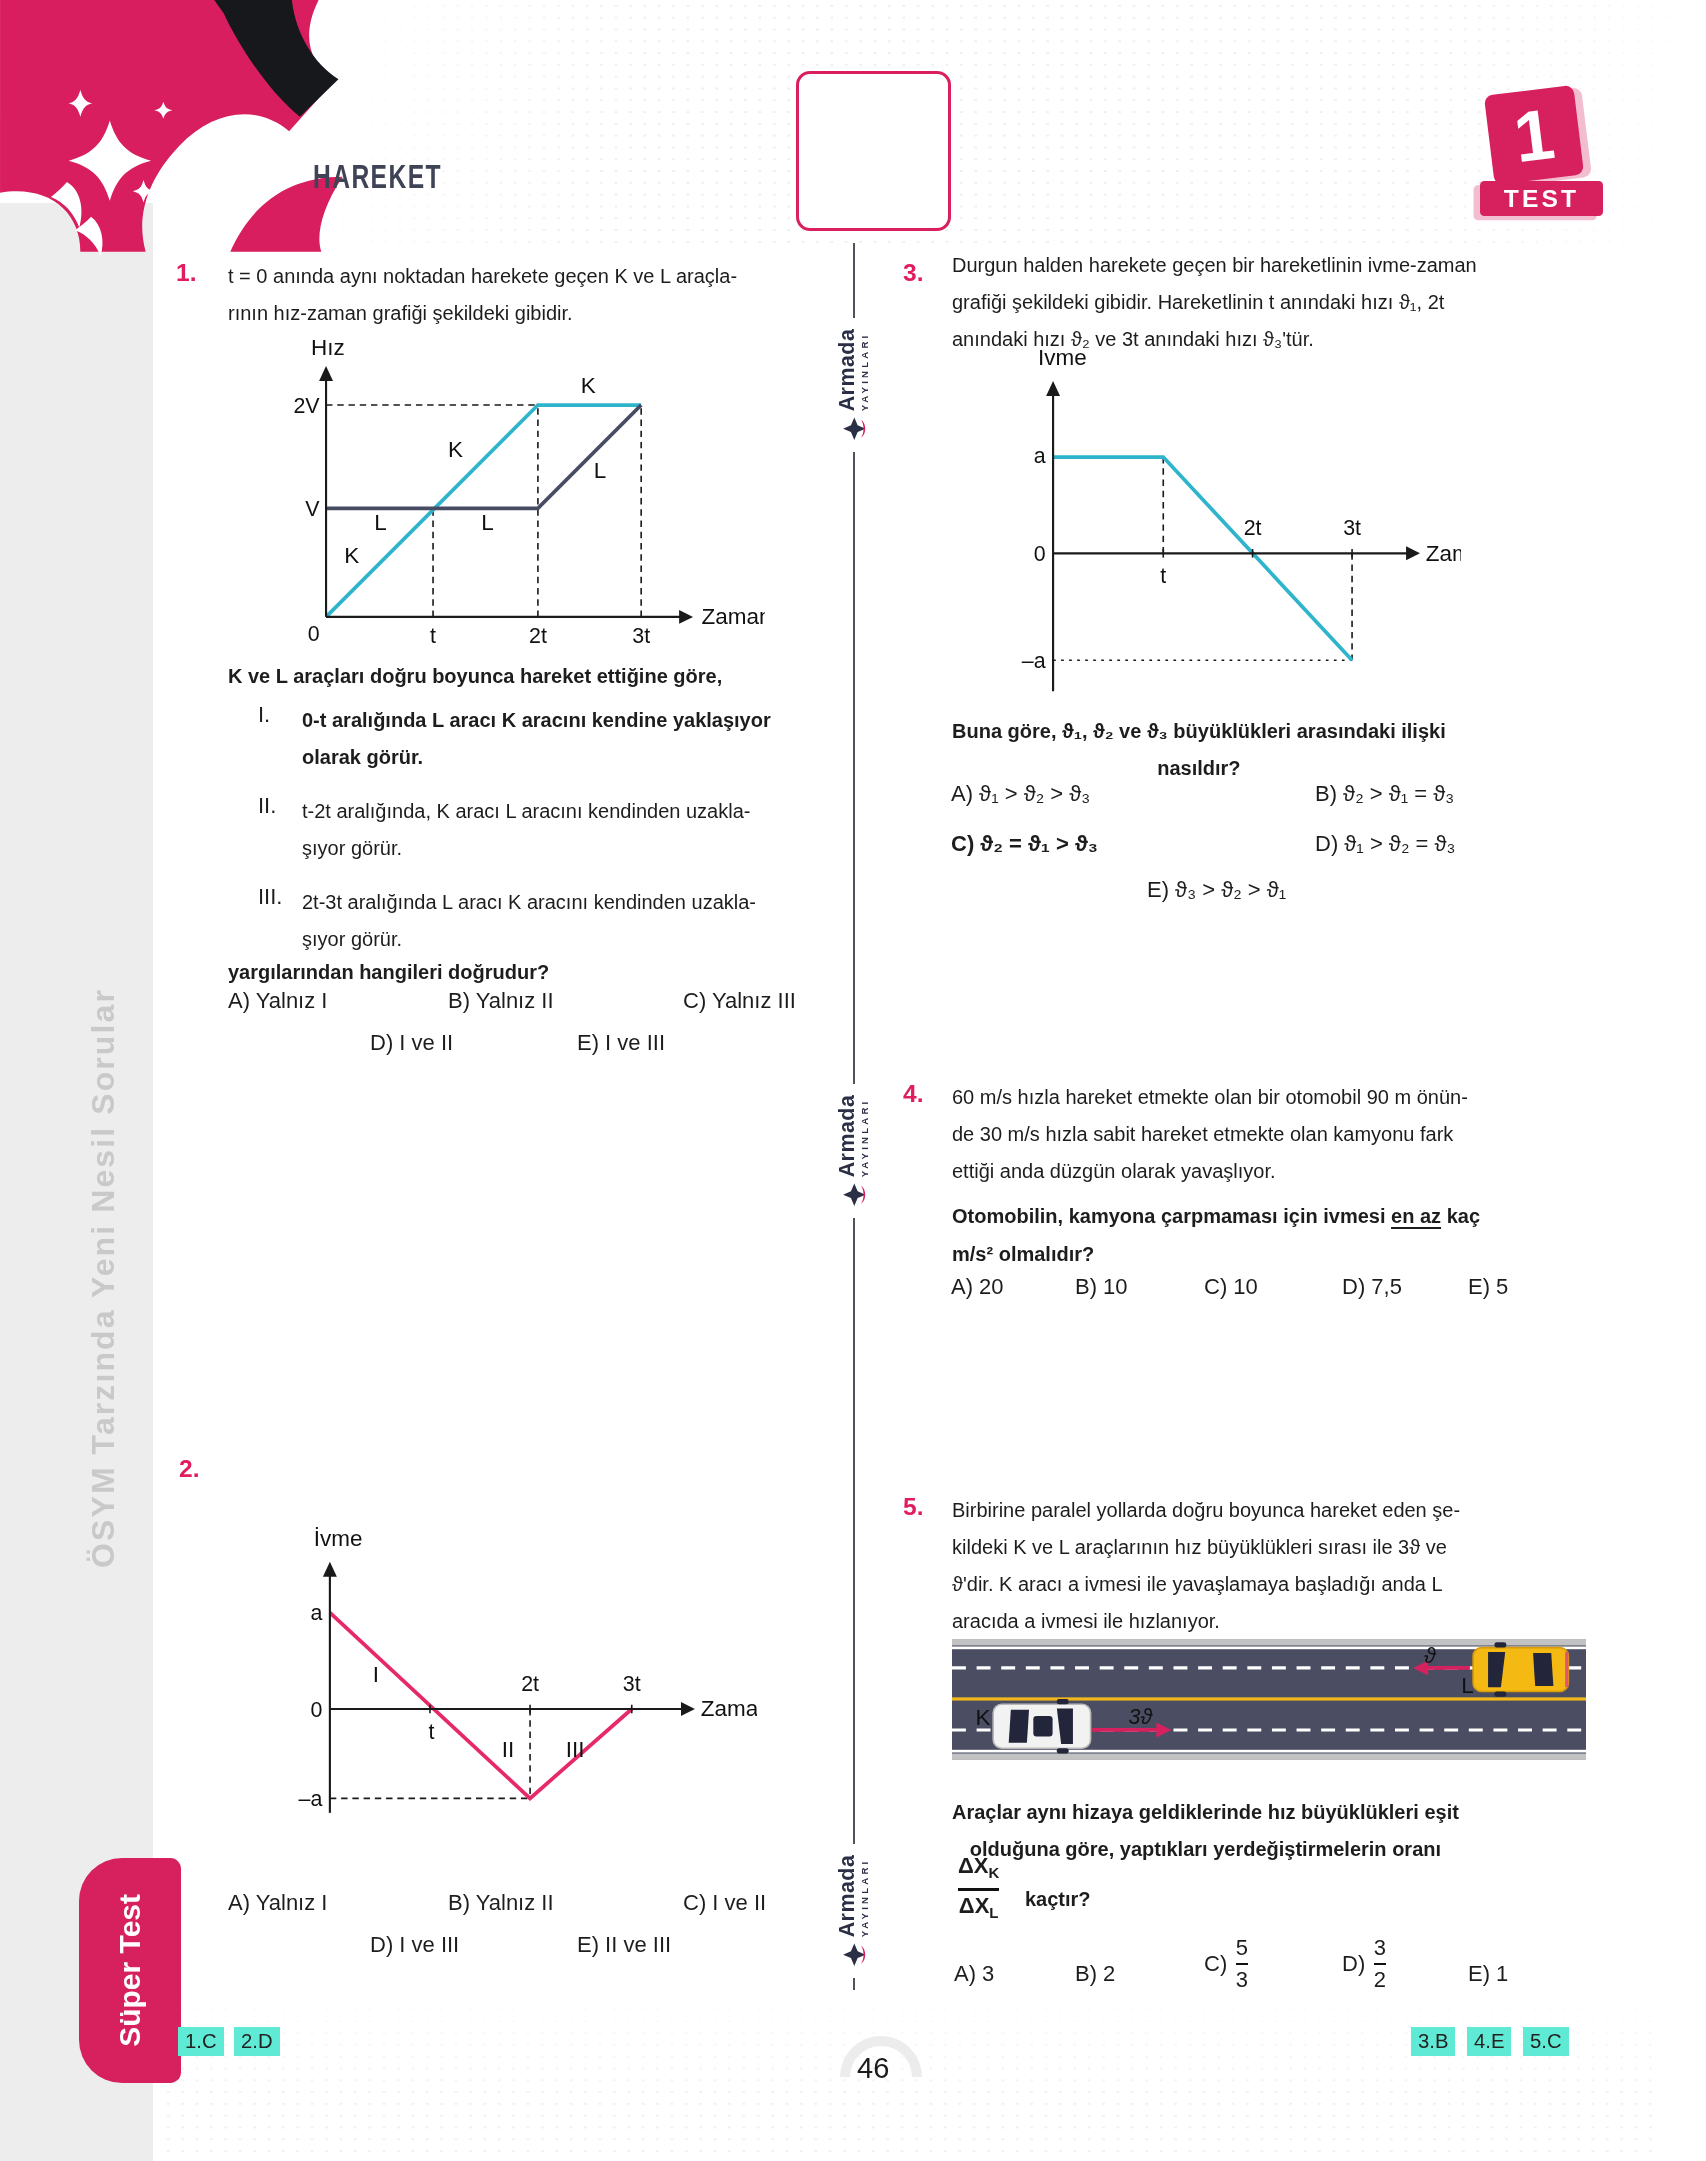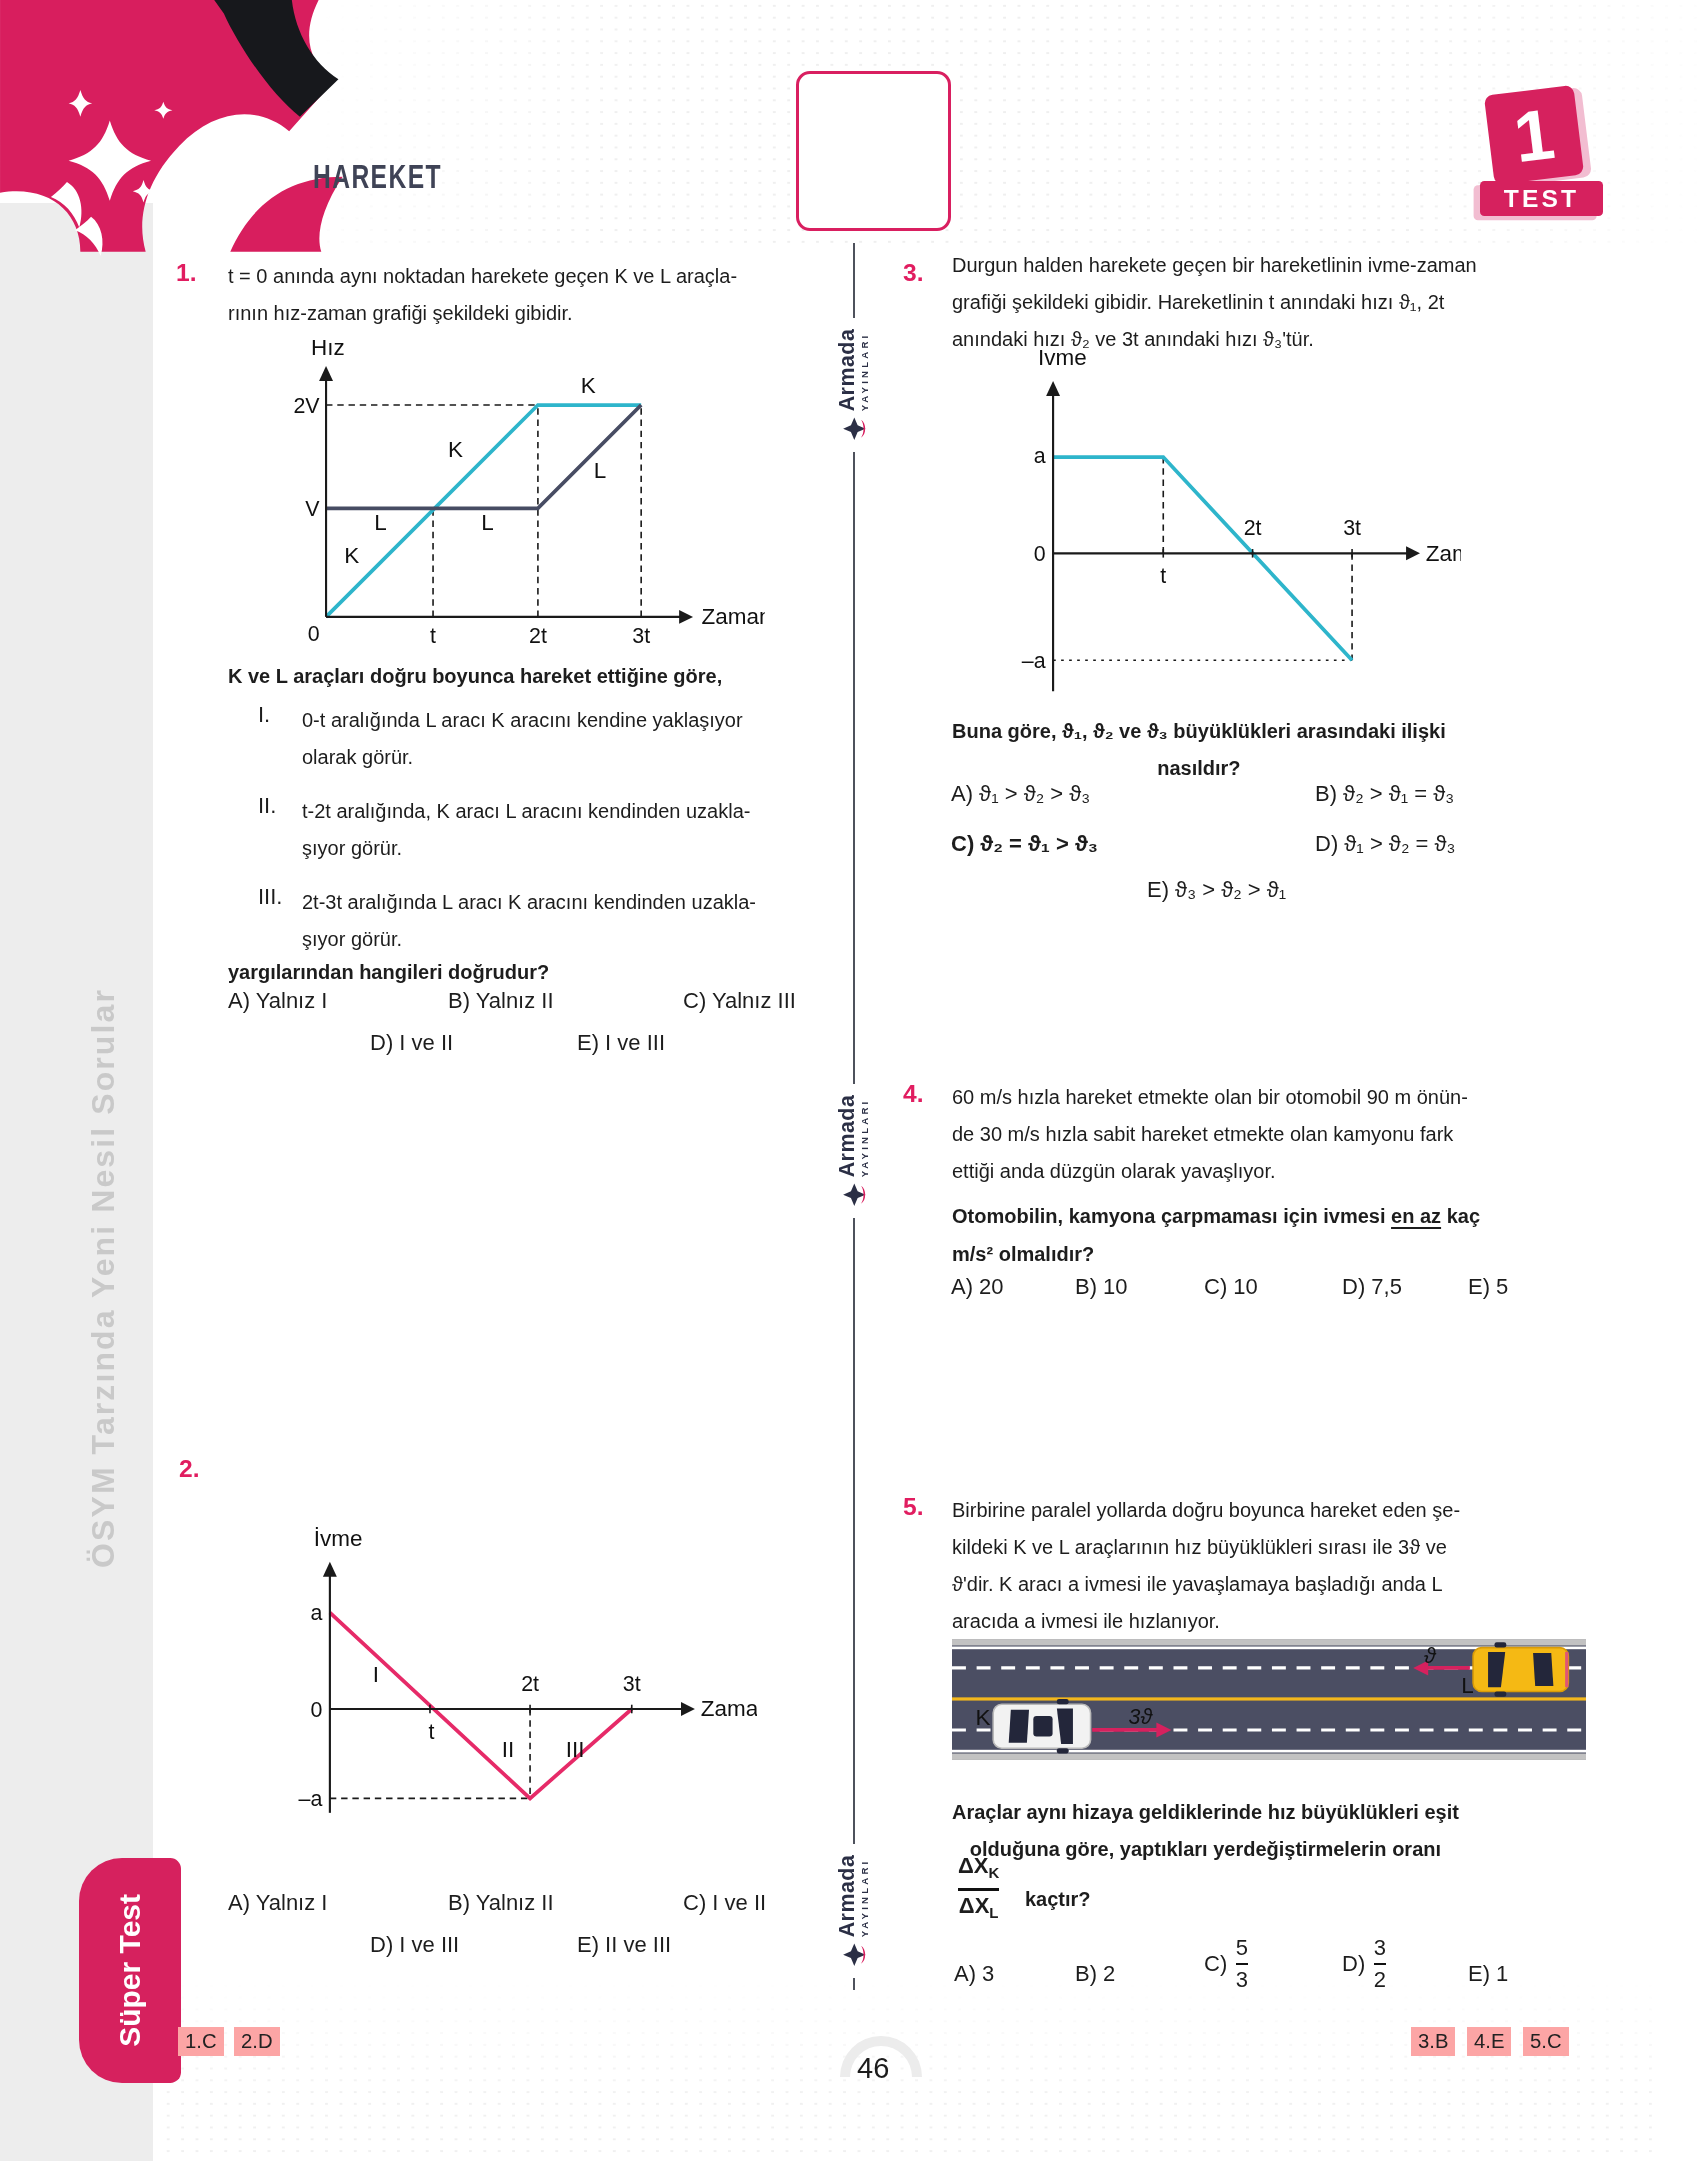--- a/index.html
+++ b/index.html
@@ -11,21 +11,21 @@
   .dots.hd{-webkit-mask-image:linear-gradient(100deg,transparent 0%,#000 22%,#000 78%,transparent 100%);
         mask-image:linear-gradient(100deg,transparent 0%,#000 22%,#000 78%,transparent 100%);opacity:.55;}
   .dots.ft{-webkit-mask-image:linear-gradient(to bottom,transparent 0%,#000 65%);
         mask-image:linear-gradient(to bottom,transparent 0%,#000 65%);opacity:.5;}
   .q-num{font-weight:bold;color:#e11d60;font-size:24.6px;}
   .q-text{font-size:20px;line-height:37px;white-space:nowrap;}
   .bold{font-weight:bold;text-align:center;}
   .choice{font-size:22px;white-space:nowrap;position:absolute;}
   .item-label{position:absolute;font-size:22px;}
   .ul{text-decoration:underline;text-decoration-thickness:1.6px;text-underline-offset:3.7px;}
-  .chip{position:absolute;background:#fca5a5;color:#222;font-size:20.3px;padding:3.2px 7px;}
+  .chip{position:absolute;background:#5eead4;color:#222;font-size:20.3px;padding:3.2px 7px;}
   .title{position:absolute;left:313px;top:158px;font-size:28px;font-weight:600;color:#3f4356;
          letter-spacing:1.6px;transform:scale(.88,1.2);transform-origin:left top;}
   .note-box{position:absolute;left:796px;top:71px;width:149px;height:154px;background:#fff;
             border:3.7px solid #d91f60;border-radius:14px;}
   .badge1{position:absolute;left:1489px;top:90px;width:90px;height:90px;background:#d6215e;
           border-radius:8.6px;transform:rotate(-7deg);box-shadow:7.5px 3.2px 0 #f2bdd1;
           display:flex;align-items:center;justify-content:center;color:#fff;font-size:71px;font-weight:bold;}
   .badgeT{position:absolute;left:1480px;top:181px;width:123px;height:35px;background:#d6215e;
           border-radius:4.3px;box-shadow:-6.4px 4.3px 0 #f2bdd1;display:flex;align-items:center;
           justify-content:center;color:#fff;font-size:24.6px;font-weight:bold;letter-spacing:3.2px;}
@@ -152,21 +152,21 @@
     <text x="322" y="226" text-anchor="middle" class="glabel">K</text>
     <text x="128" y="424" text-anchor="middle" class="glabel">K</text>
     <text x="182" y="362" text-anchor="middle" class="glabel">L</text>
     <text x="382" y="362" text-anchor="middle" class="glabel">L</text>
     <text x="592" y="266" text-anchor="middle" class="glabel">L</text>
   </svg>
 
   <div class="abs q-text bold" style="left:228px;top:658px;">K ve L araçları doğru boyunca hareket ettiğine göre,</div>
 
   <div class="item-label" style="left:258px;top:702px;">I.</div>
-  <div class="abs q-text" style="left:302px;top:702px;">0-t aralığında L aracı K aracını kendine yaklaşıyor<br>olarak görür.</div>
+  <div class="abs q-text" style="left:302px;top:702px;font-weight:bold;">0-t aralığında L aracı K aracını kendine yaklaşıyor<br>olarak görür.</div>
   <div class="item-label" style="left:258px;top:793px;">II.</div>
   <div class="abs q-text" style="left:302px;top:793px;">t-2t aralığında, K aracı L aracını kendinden uzakla-<br>şıyor görür.</div>
   <div class="item-label" style="left:258px;top:884px;">III.</div>
   <div class="abs q-text" style="left:302px;top:884px;">2t-3t aralığında L aracı K aracını kendinden uzakla-<br>şıyor görür.</div>
 
   <div class="abs q-text bold" style="left:228px;top:954px;">yargılarından hangileri doğrudur?</div>
 
   <div class="choice" style="left:228px;top:988px;">A) Yalnız I</div>
   <div class="choice" style="left:448px;top:988px;">B) Yalnız II</div>
   <div class="choice" style="left:683px;top:988px;">C) Yalnız III</div>

